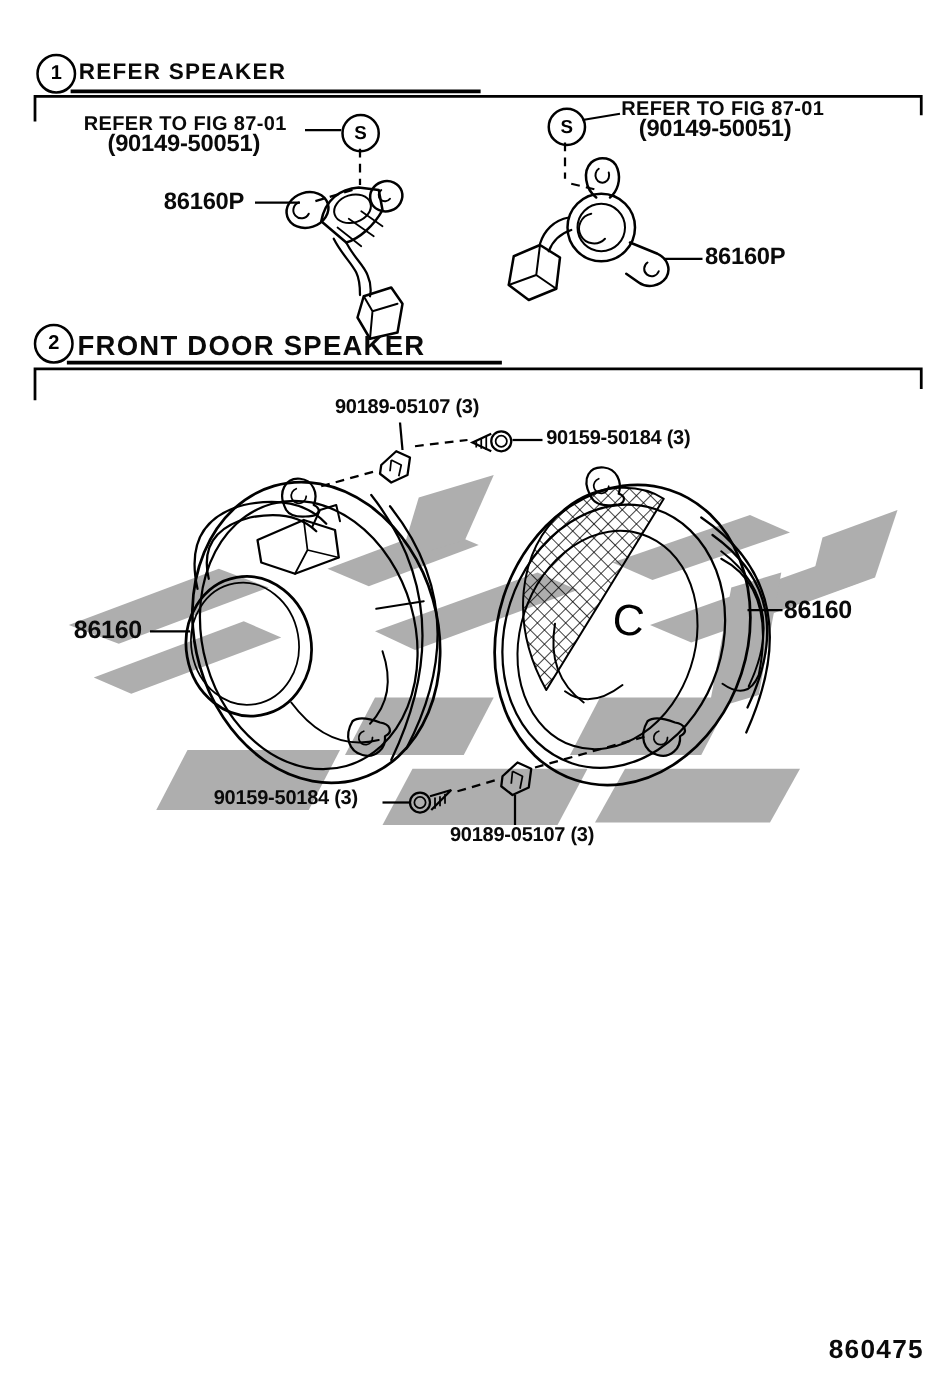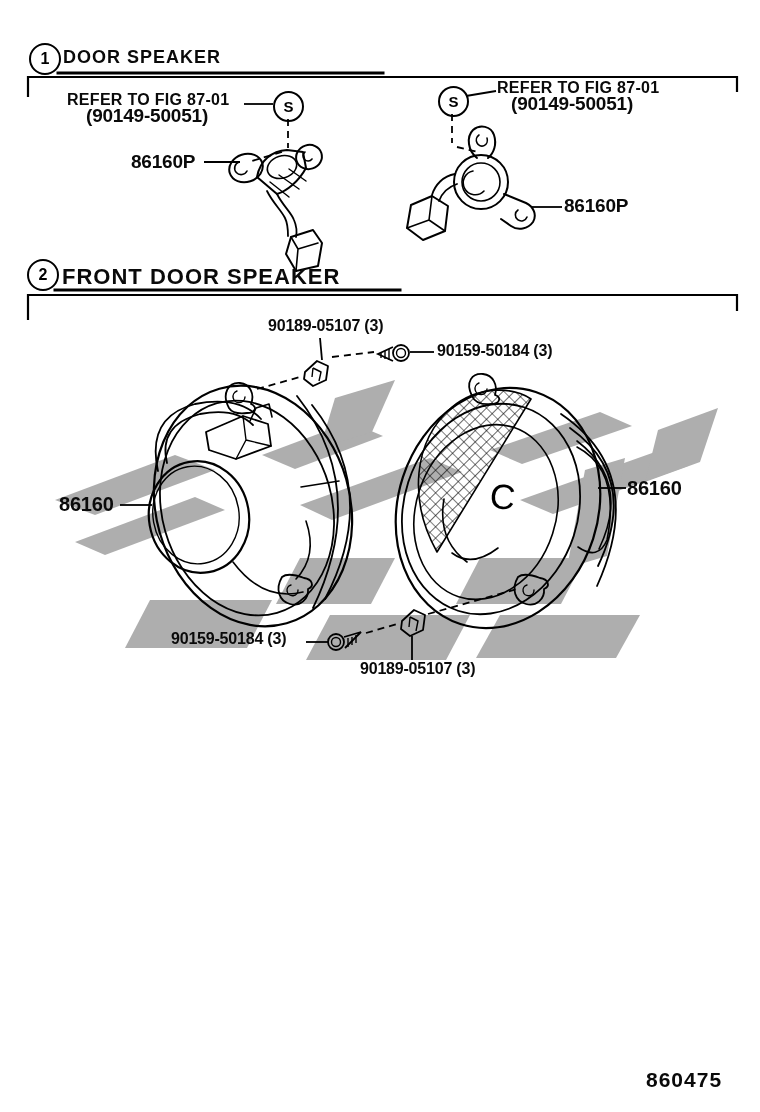--- a/index.html
+++ b/index.html
@@ -156,21 +156,21 @@
       <path d="M344,637 L361,632 L345,648"></path>
       <path d="M348,638 V647 M352,637 V645 M356,635 V643" stroke-width="1.4"></path>
     </g>
     <g stroke="#000" fill="none" stroke-width="1.8" stroke-linejoin="round">
       <path d="M402,621 L414,610 L425,615 L423,630 L410,636 L401,629 Z"></path>
       <path d="M410,617 L418,621 L416,631 M410,617 L409,627" stroke-width="1.4"></path>
     </g>
   </svg>
 
   <div class="badge" style="left:29px;top:43px;width:28px;height:28px;font-size:16px;">1</div>
-  <div class="lbl header" style="left:63px;top:48px;font-size:18px;">DOOR SPEAKER</div>
+  <div class="lbl header" style="left:63px;top:48px;font-size:18px;">REFER SPEAKER</div>
 
   <div class="lbl" style="left:67px;top:92px;font-size:16px;letter-spacing:0.3px;">REFER TO FIG 87-01</div>
   <div class="lbl" style="left:86px;top:106px;font-size:19px;">(90149-50051)</div>
   <div class="badge" style="left:273px;top:91px;width:27px;height:27px;font-size:15px;border-width:2.2px;">S</div>
 
   <div class="lbl" style="left:497px;top:80px;font-size:16px;letter-spacing:0.3px;">REFER TO FIG 87-01</div>
   <div class="lbl" style="left:511px;top:94px;font-size:19px;">(90149-50051)</div>
   <div class="badge" style="left:438px;top:86px;width:27px;height:27px;font-size:15px;border-width:2.2px;">S</div>
 
   <div class="lbl" style="left:131px;top:152px;font-size:19px;">86160P</div>
@@ -183,14 +183,14 @@
   <div class="lbl" style="left:437px;top:343px;font-size:16px;">90159-50184 (3)</div>
 
   <div class="lbl" style="left:59px;top:494px;font-size:20px;">86160</div>
   <div class="lbl" style="left:627px;top:478px;font-size:20px;">86160</div>
 
   <div class="cmark" style="left:490px;top:477px;font-size:35px;">C</div>
 
   <div class="lbl" style="left:171px;top:631px;font-size:16px;">90159-50184 (3)</div>
   <div class="lbl" style="left:360px;top:661px;font-size:16px;">90189-05107 (3)</div>
 
-  <div class="lbl" style="left:646px;top:1069px;font-size:21px;letter-spacing:1px;">860475</div>
+  <div class="lbl" style="left:663px;top:1069px;font-size:21px;letter-spacing:1px;">860475</div>
 </div>
 
 </body></html>

